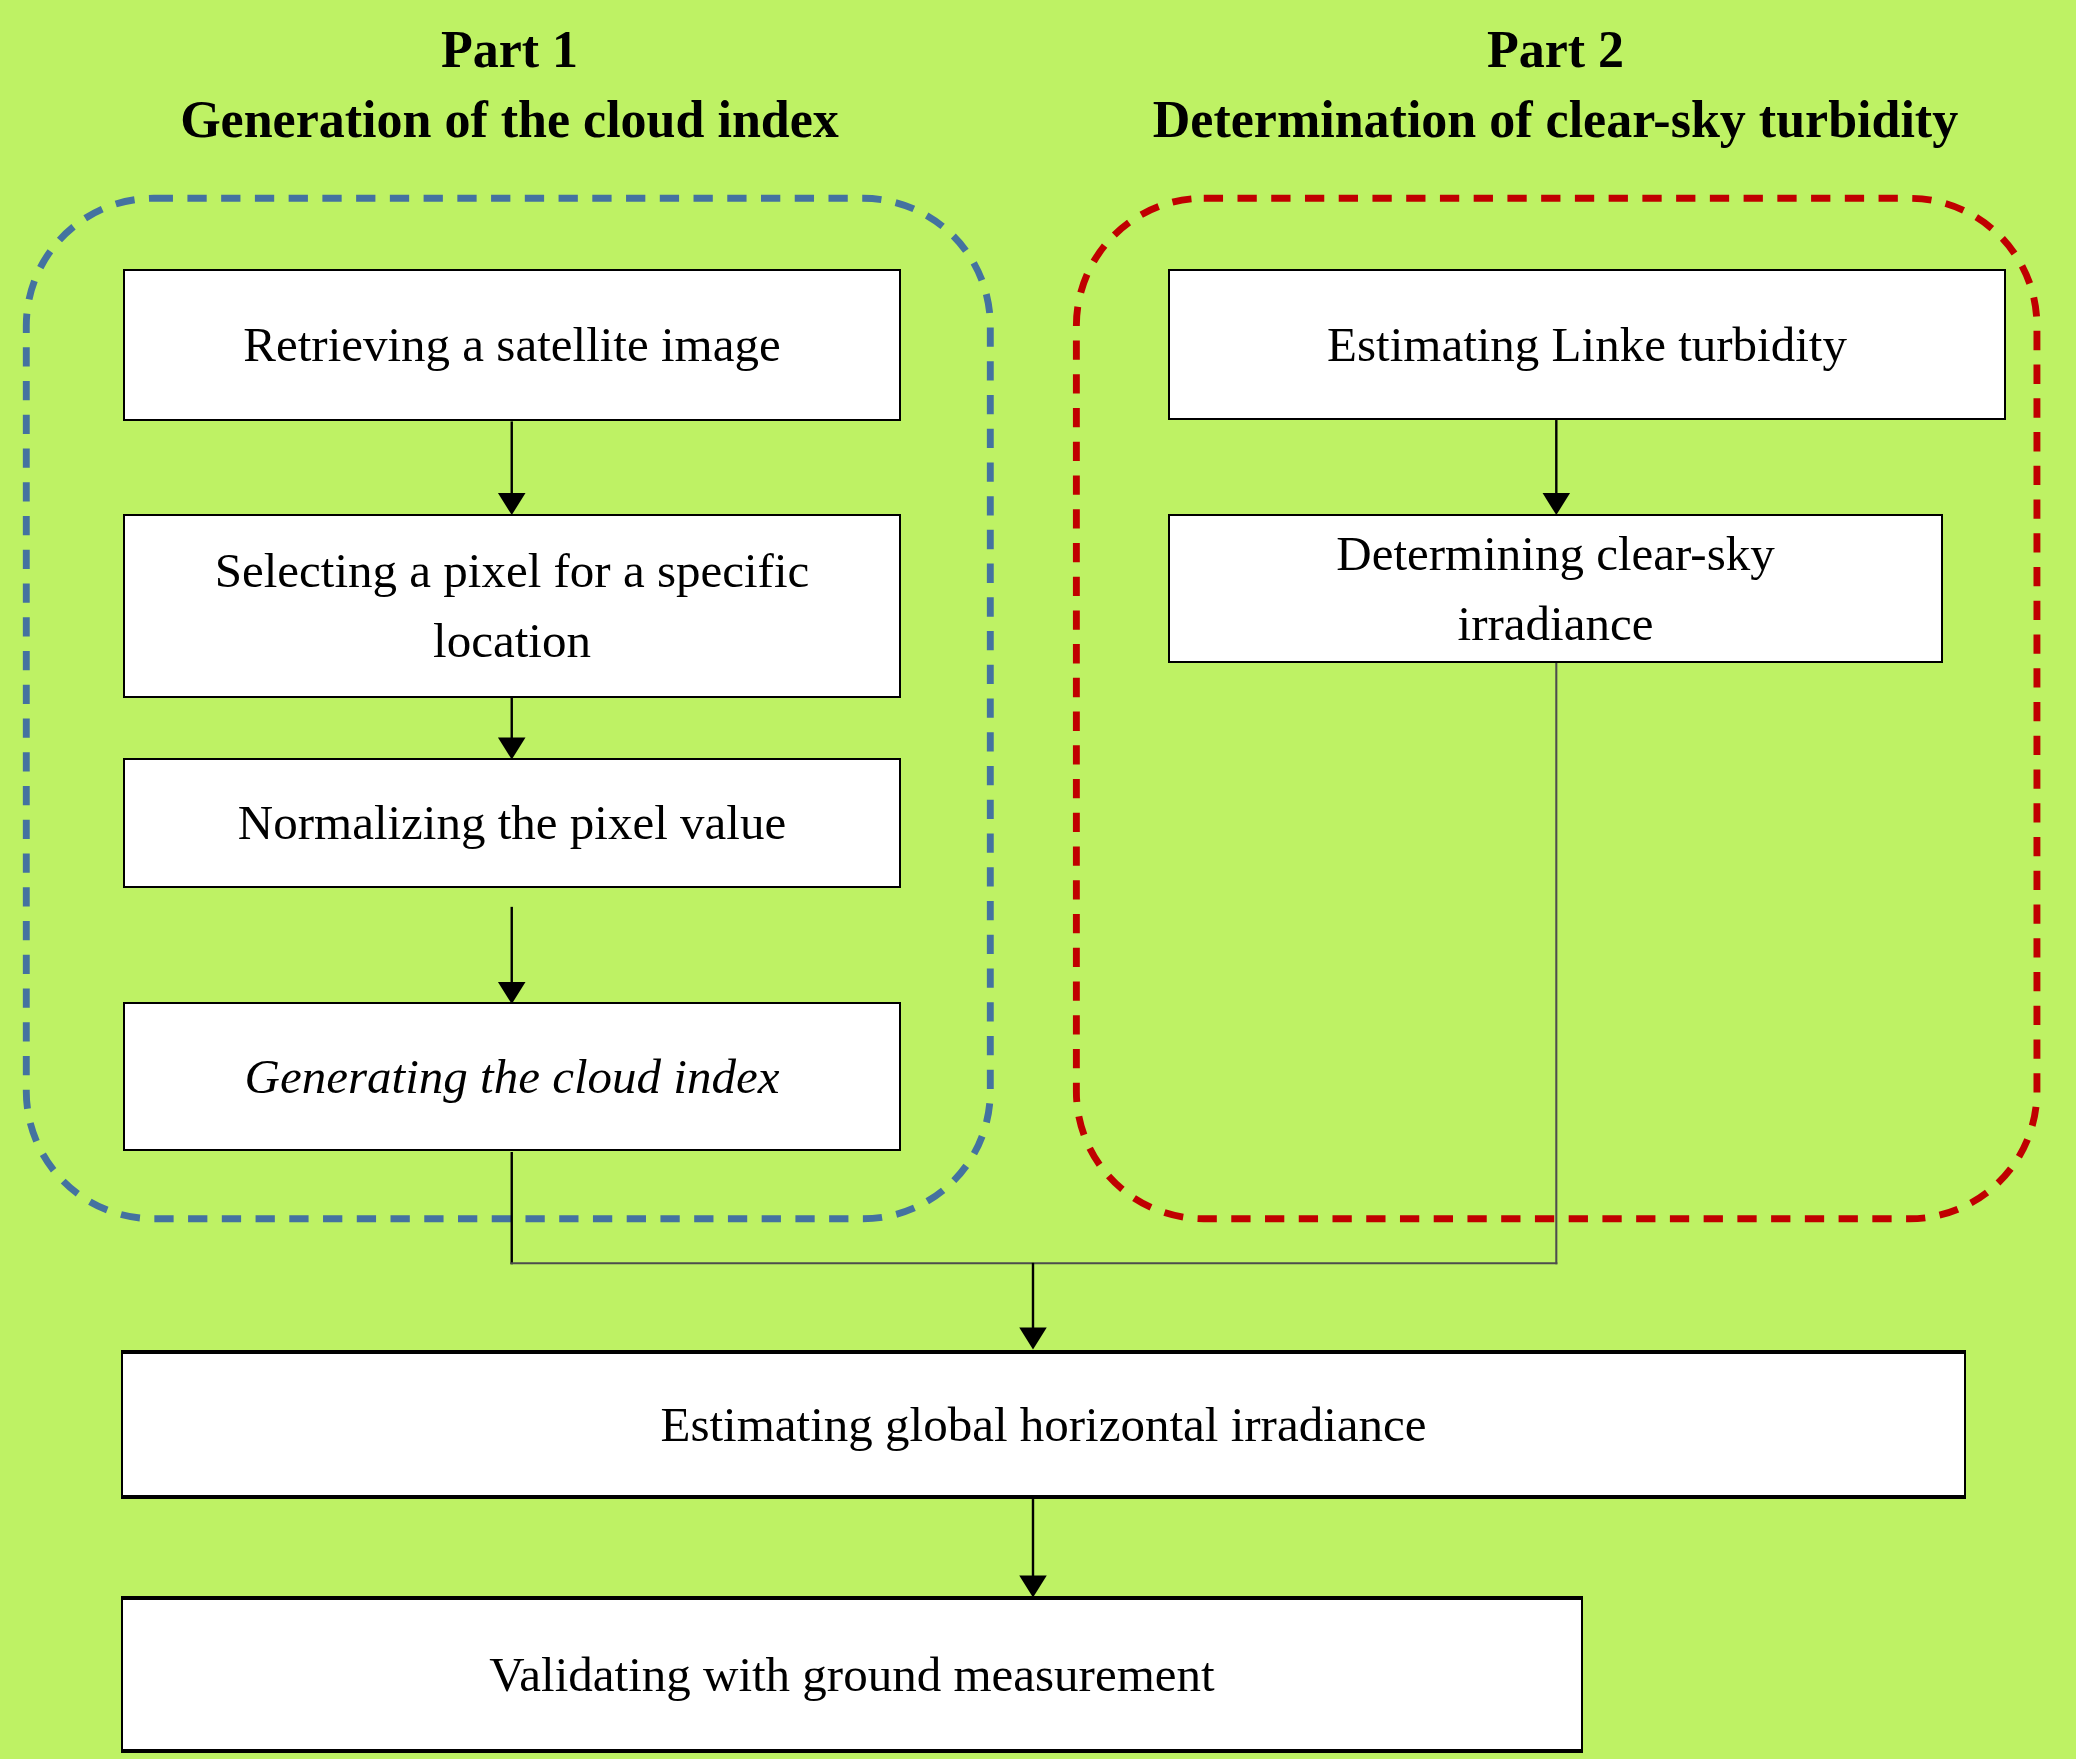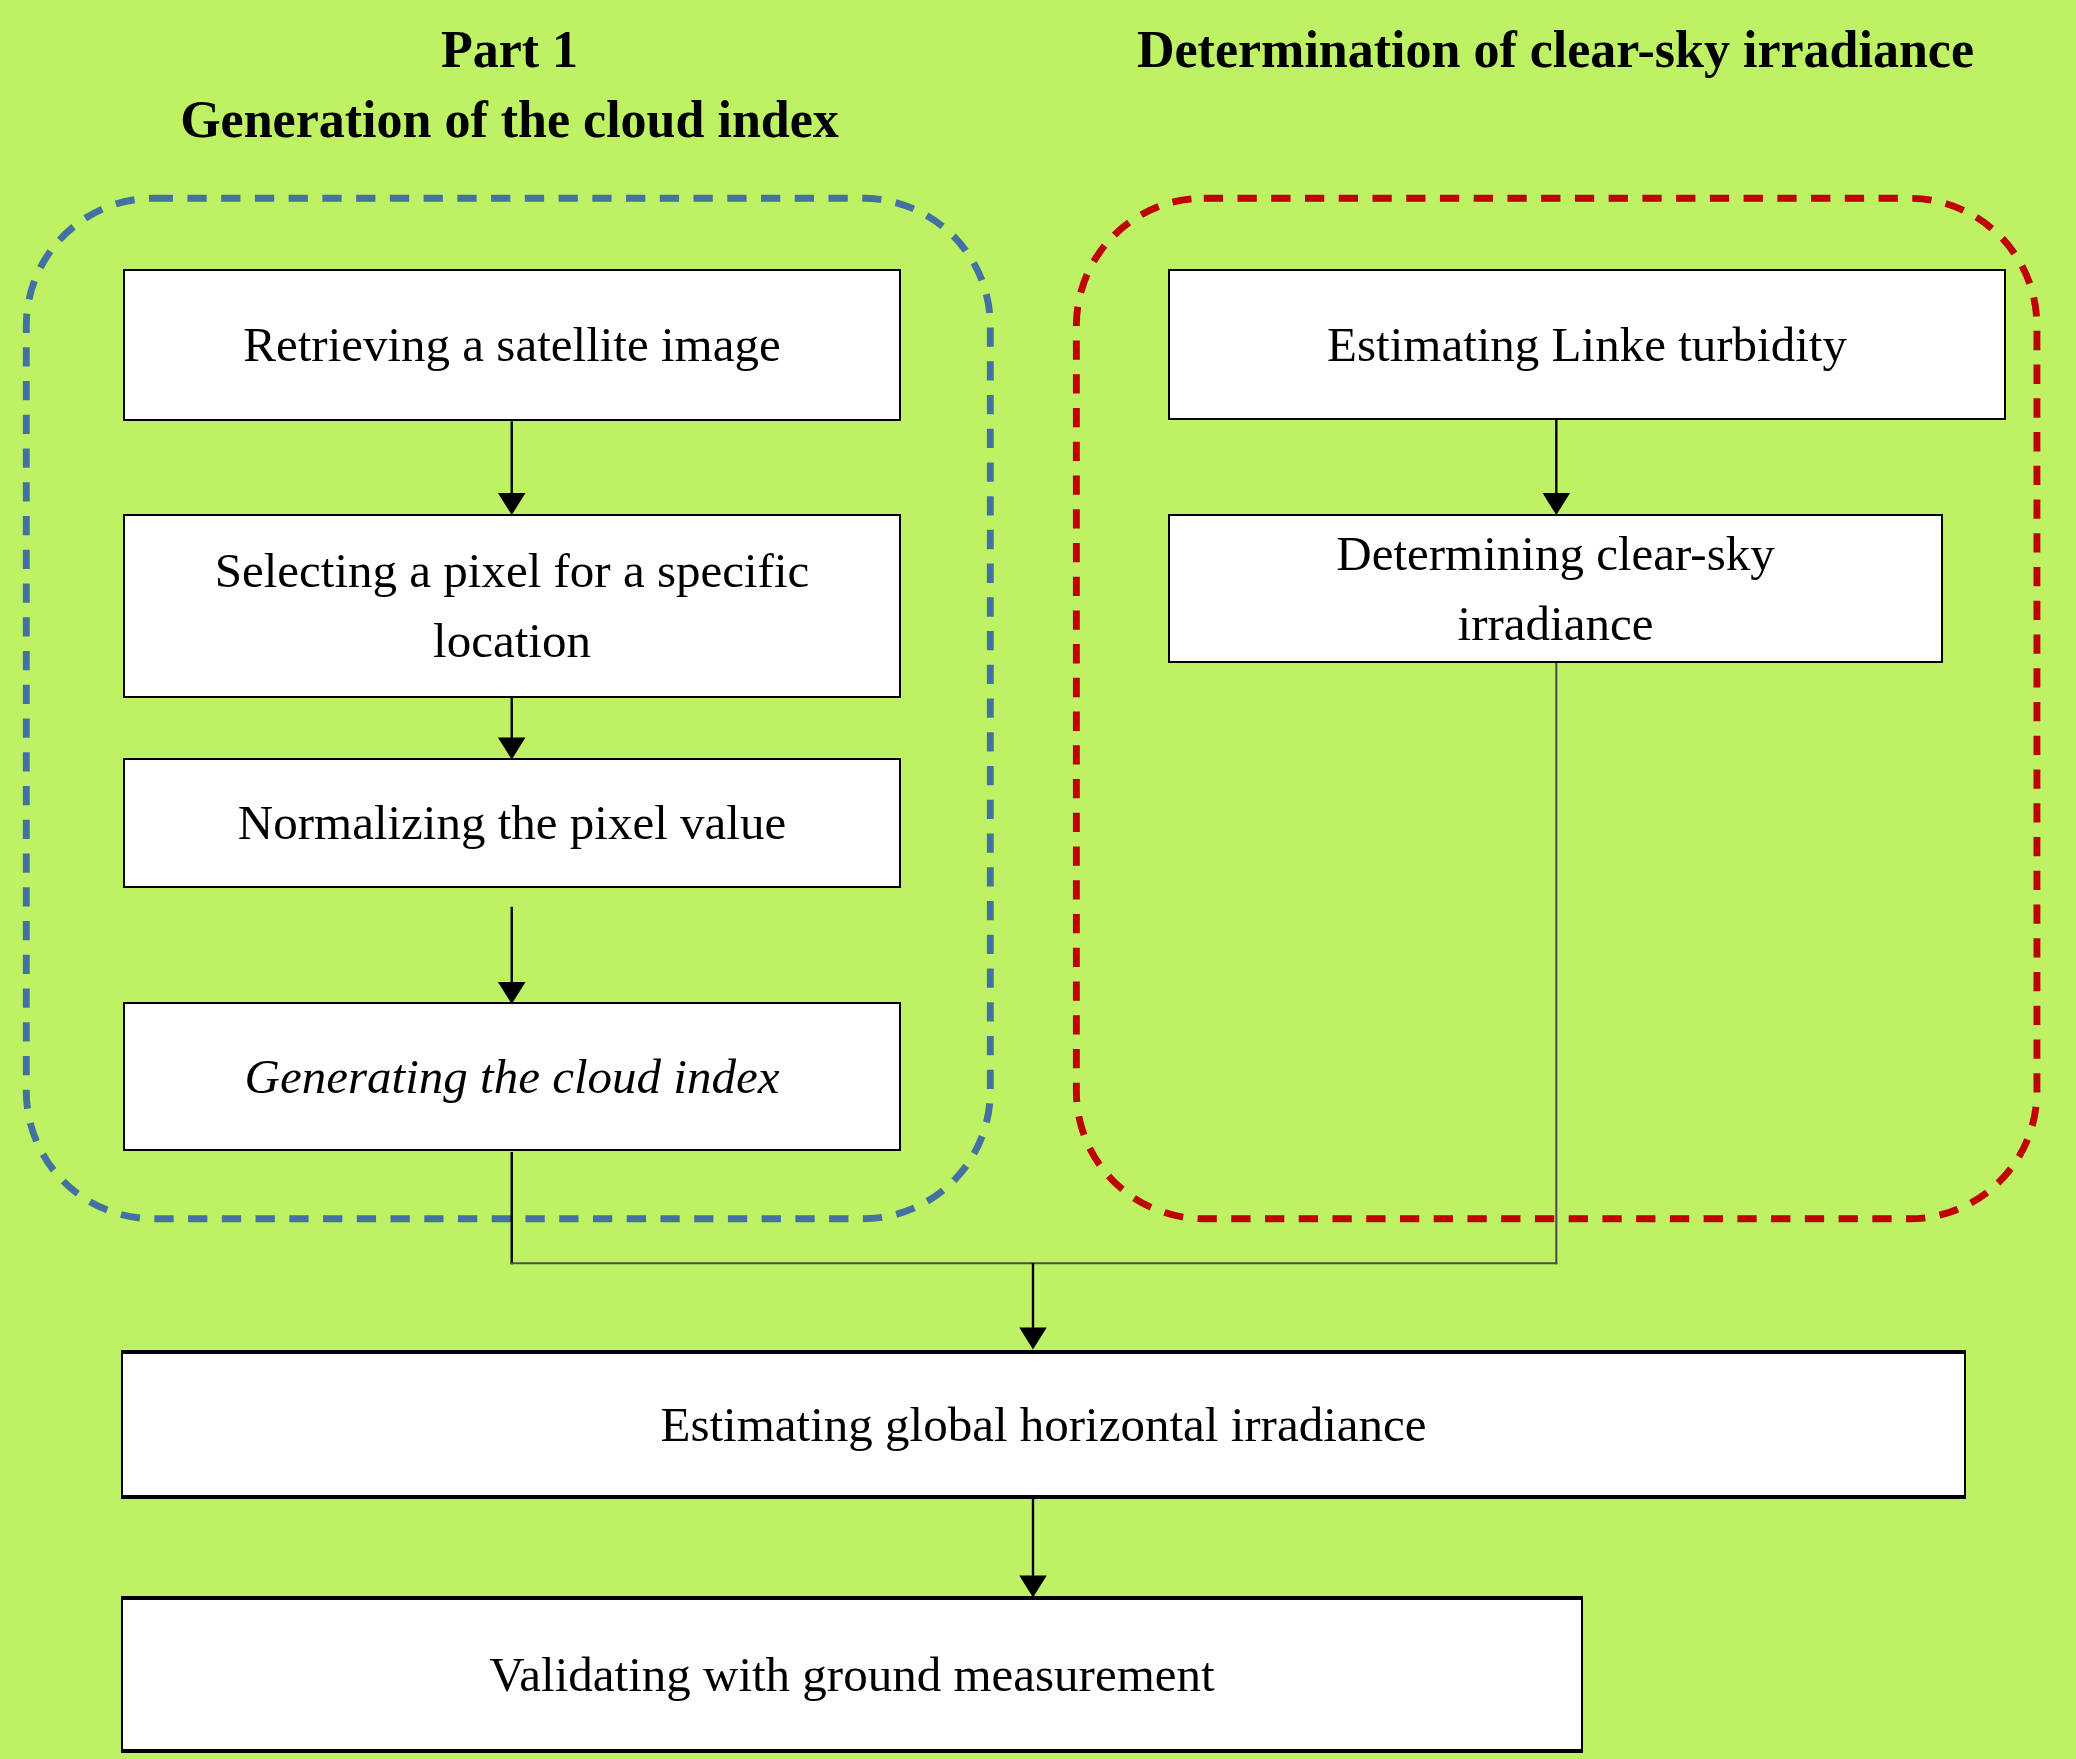--- a/index.html
+++ b/index.html
@@ -71,21 +71,22 @@
     <polygon points="1480,1928 1520,1928 1500,1960" fill="#000000"></polygon>
     <polygon points="1480,2288 1520,2288 1500,2320" fill="#000000"></polygon>
   </svg>
 
   <div class="title" style="left:0; width:1019px; top:14.5px;">
     <div>Part 1</div>
     <div>Generation of the cloud index</div>
   </div>
 
   <div class="title" style="left:1060px; width:991px; top:14.5px;">
-    <div>Determination of clear-sky irradiance</div>
+    <div>Part 2</div>
+    <div>Determination of clear-sky turbidity</div>
   </div>
 
   <div class="box" style="left:123px; top:269px; width:778px; height:152px;">
     <div class="box-text">
       <div>Retrieving a satellite image</div>
     </div>
   </div>
 
   <div class="box" style="left:123px; top:514px; width:778px; height:184px;">
     <div class="box-text">

